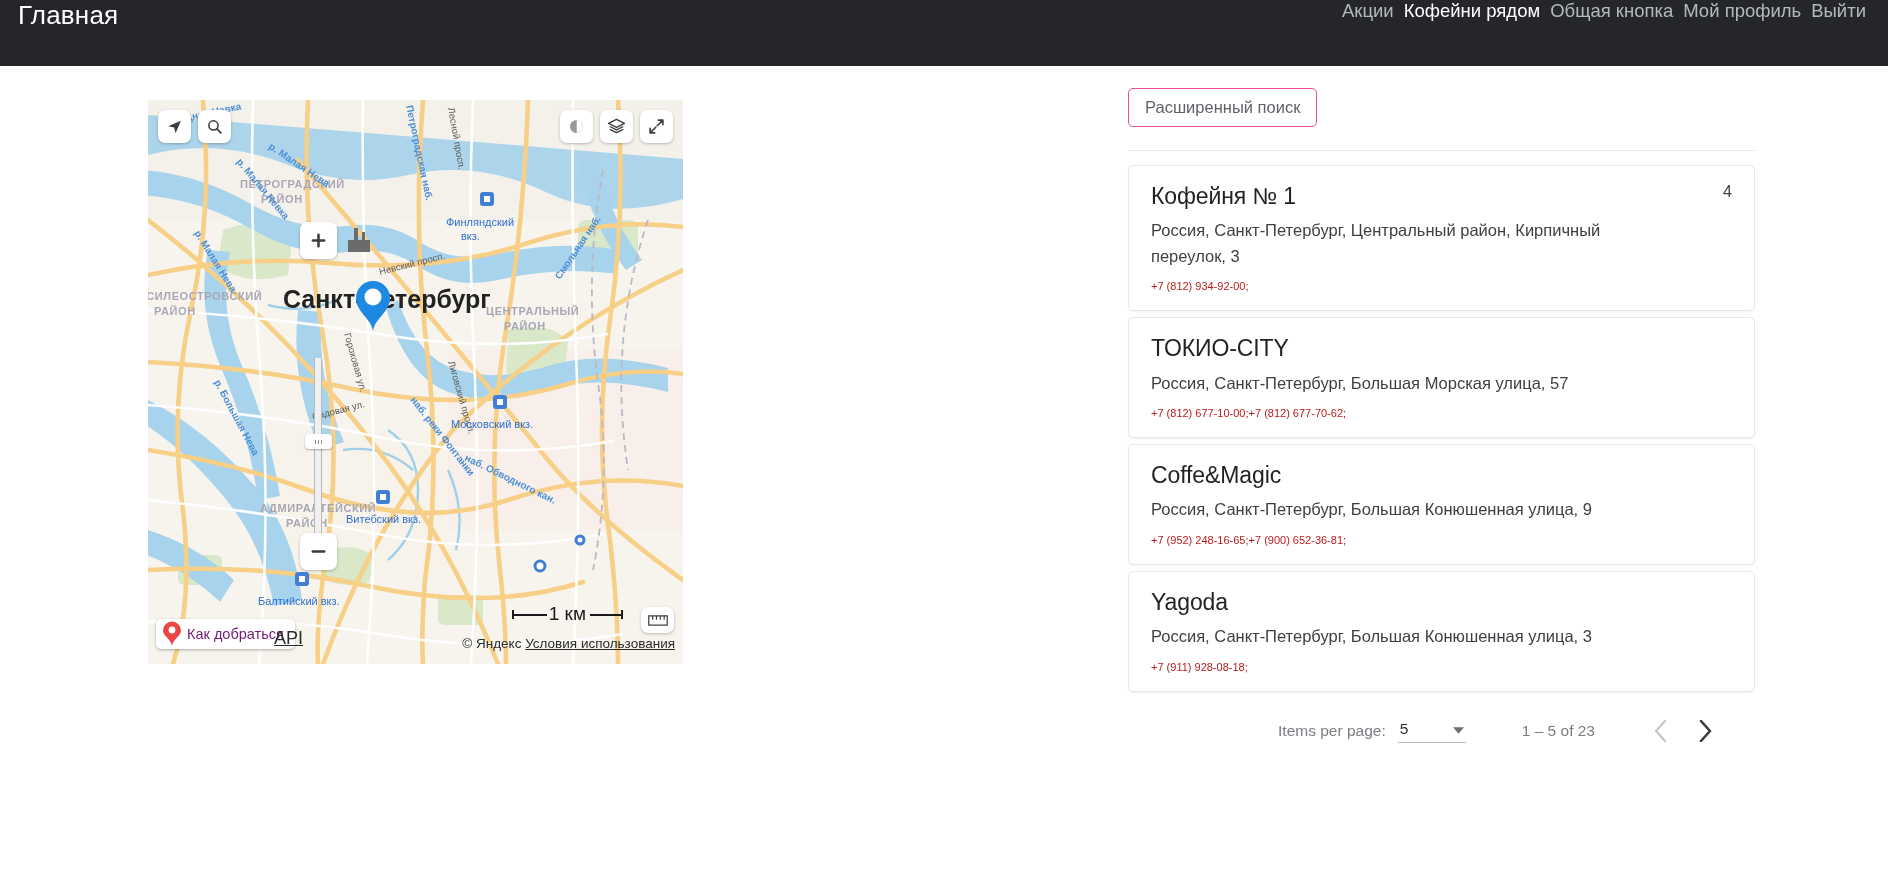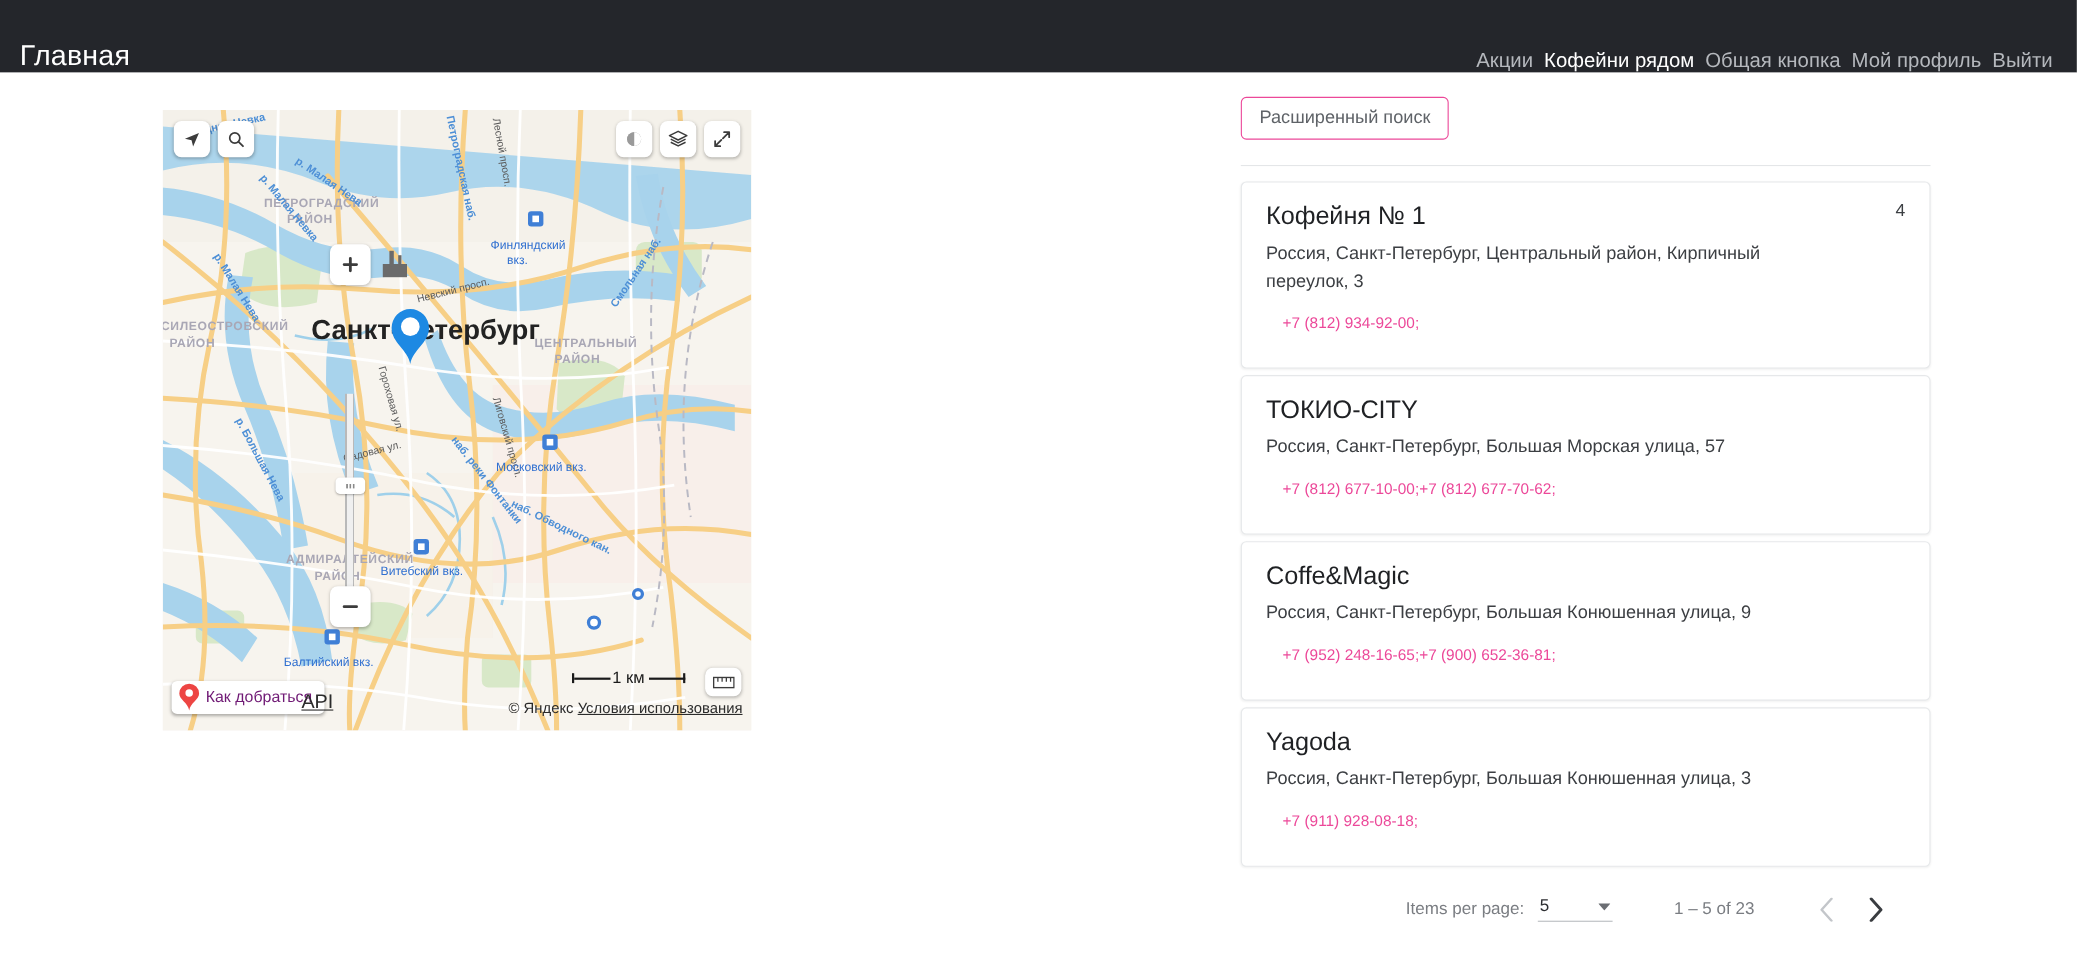--- a/index.html
+++ b/index.html
@@ -9,21 +9,21 @@
     background: #ffffff;
     font-family: "Liberation Sans", "DejaVu Sans", sans-serif;
     overflow: hidden;
   }
 
   
   .topbar {
     position: absolute; top: 0; left: 0;
     width: 1888px; height: 66px;
     background: #24262b;
-    display: flex; align-items: flex-end;
+    display: flex; align-items: flex-start;
     justify-content: space-between;
     padding: 0 22px 0 18px;
   }
   .brand {
     color: #ffffff;
     font-size: 26px;
     letter-spacing: .2px;
     white-space: nowrap;
   }
   .navlinks {
@@ -122,21 +122,21 @@
     font-size: 13.5px;
     color: #2b2b2b;
     white-space: nowrap;
   }
   .copyright a { color:#2b2b2b; text-decoration: underline; cursor:pointer; }
 
   .scale-bar {
     position: absolute;
     right: 60px; bottom: 39px;
     display: flex; align-items: center;
-    font-size: 15px; color:#1a1a1a;
+    font-size: 19px; color:#1a1a1a;
     gap: 4px;
   }
   .scale-line {
     position: relative; width: 33px; height: 9px;
     border-left: 2px solid #1a1a1a;
     border-right: 0;
   }
   .scale-line::after{
     content:""; position:absolute; left:0; top:4px;
     width:33px; height:2px; background:#1a1a1a;
@@ -198,24 +198,24 @@
     letter-spacing: -.1px;
   }
   .card-addr {
     font-size: 16.5px;
     color: #3c3f43;
     line-height: 1.55;
     margin: 0 0 10px 0;
     max-width: 500px;
   }
   .card-phone {
-    font-size: 14px;
-    color: #ec4899;
+    font-size: 11px;
+    color: #b91c1c;
     line-height: 1.3;
-    margin: 15px;
+    margin: 0;
   }
   .card-badge {
     position: absolute;
     top: 17px; right: 22px;
     font-size: 16px;
     color: #3c3f43;
   }
 
   
   .paginator {

